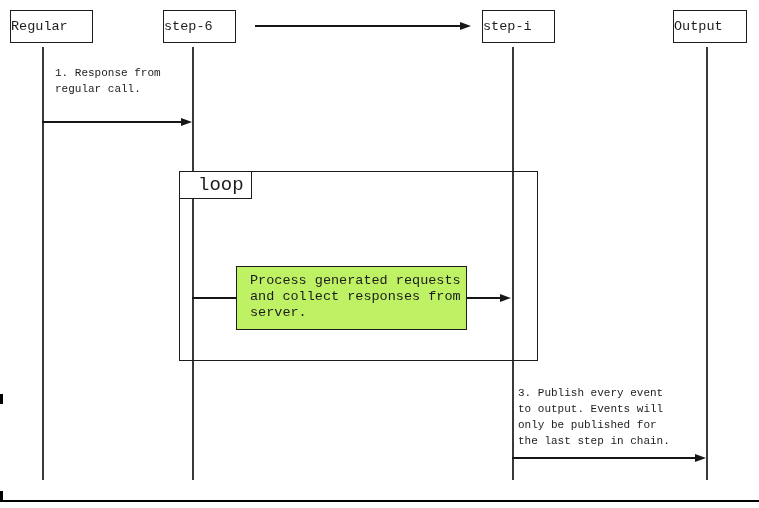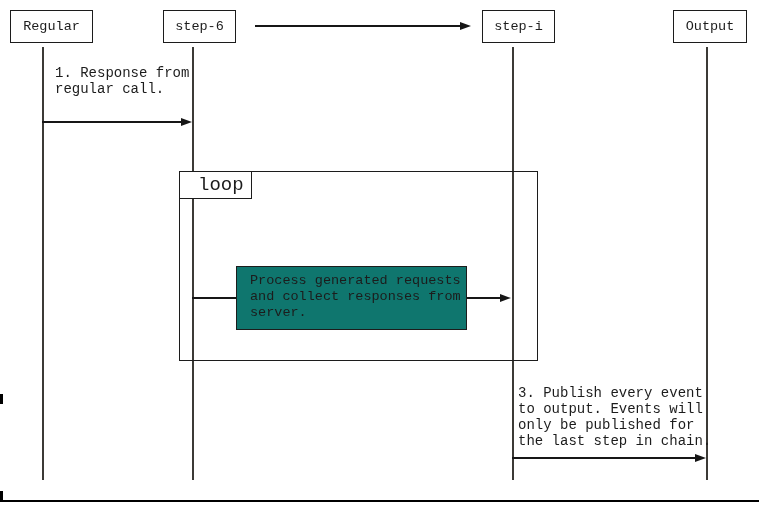--- a/index.html
+++ b/index.html
@@ -3,44 +3,44 @@
 <meta charset="utf-8">
 <style>
   * { margin: 0; padding: 0; box-sizing: border-box; }
   html, body { width: 759px; height: 508px; background: #ffffff; }
   body { font-family: "Liberation Mono", "DejaVu Sans Mono", monospace; color: #1c1c1c; }
   .canvas { position: relative; width: 759px; height: 508px; background: #ffffff; overflow: hidden; }
 
   .actor {
     position: absolute; top: 10px; height: 33px;
     border: 1.5px solid #1c1c1c; background: #ffffff;
-    display: flex; align-items: center; justify-content: center;
+    display: flex; align-items: center; 
     font-size: 13.5px; z-index: 3; letter-spacing: 0;
   }
   .lifeline { position: absolute; top: 47px; width: 1.5px; height: 433px; background: #3c3a36; z-index: 1; }
 
   .hline { position: absolute; height: 1.5px; background: #161616; z-index: 2; }
   .arrowhead {
     position: absolute; width: 0; height: 0; z-index: 2;
     border-top: 4.5px solid transparent; border-bottom: 4.5px solid transparent;
     border-left: 11px solid #161616;
   }
 
-  .msg { position: absolute; font-size: 14px; line-height: 16px; white-space: pre-line; z-index: 2; }
+  .msg { position: absolute; font-size: 11px; line-height: 16px; white-space: pre-line; z-index: 2; }
 
   .loop-frame { position: absolute; left: 179px; top: 171px; width: 359px; height: 190px; border: 1.5px solid #1c1c1c; z-index: 1; }
   .loop-tab {
     position: absolute; left: 179px; top: 171px; width: 73px; height: 28px;
     border: 1.5px solid #1c1c1c; background: #ffffff; z-index: 2;
     font-size: 19px; display: flex; align-items: center; padding-left: 18px;
   }
 
   .process-box {
     position: absolute; left: 236px; top: 266px; width: 231px; height: 64px;
-    border: 1.5px solid #1c1c1c; background: #0f766e; z-index: 2;
+    border: 1.5px solid #1c1c1c; background: #bef264; z-index: 2;
     font-size: 13.5px; line-height: 16px; padding: 6px 0 0 13px; white-space: pre-line;
   }
 
   .edge-mark { position: absolute; background: #000000; z-index: 4; }
 </style>
 </head>
 <body>
 
 <div class="canvas">
 

